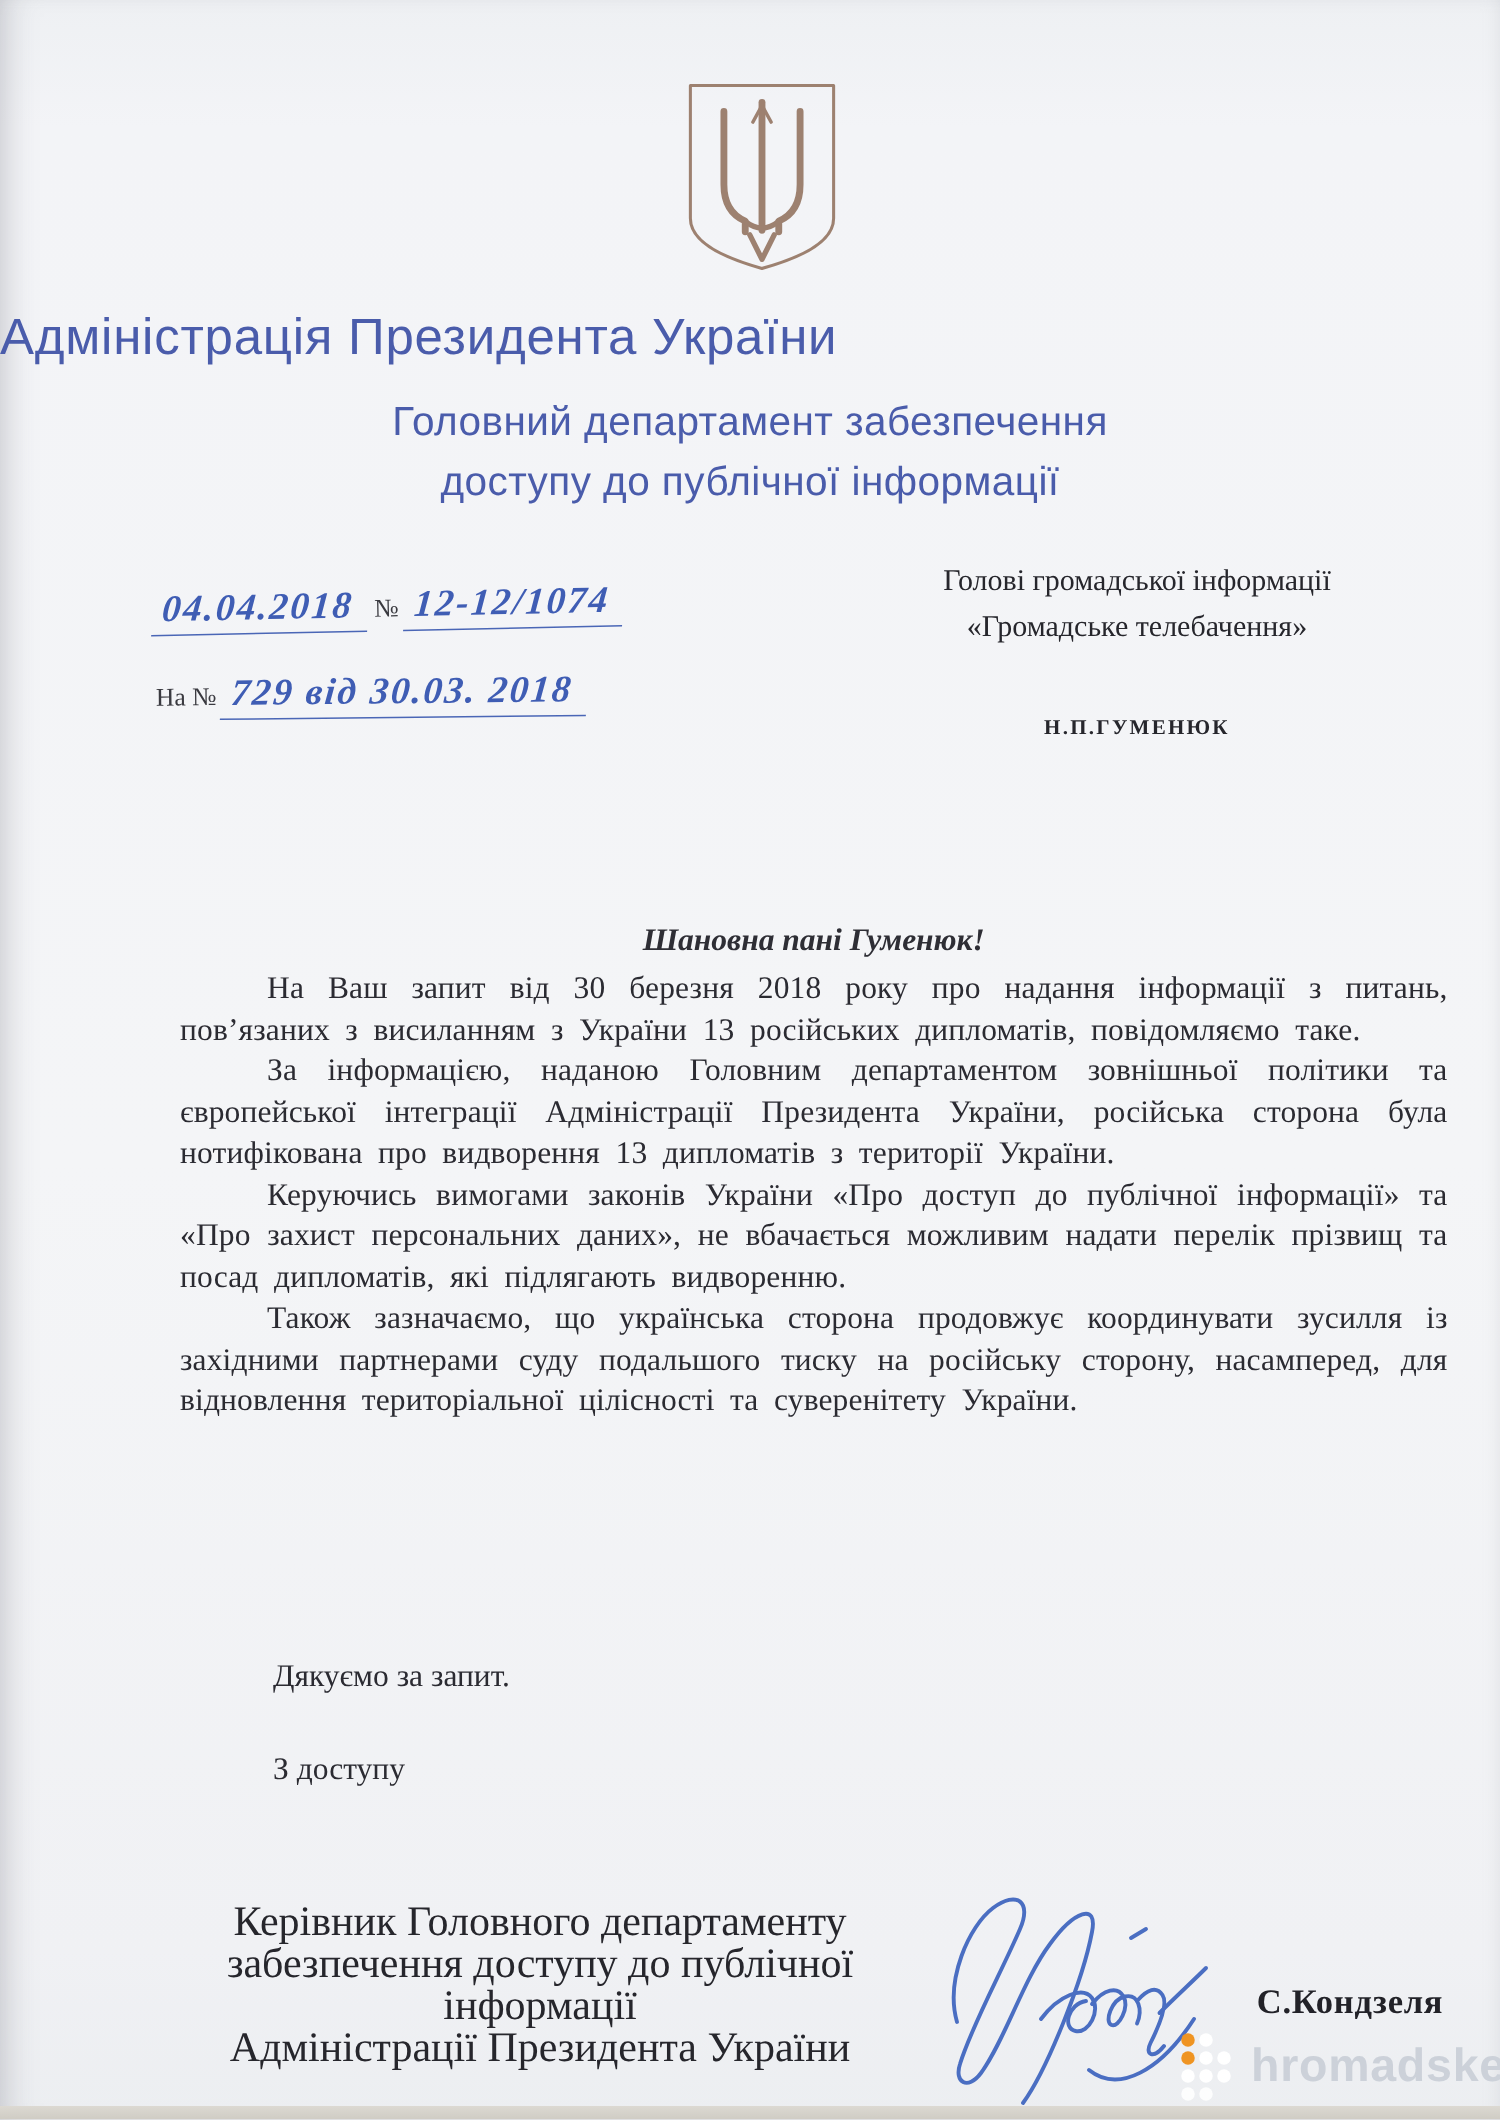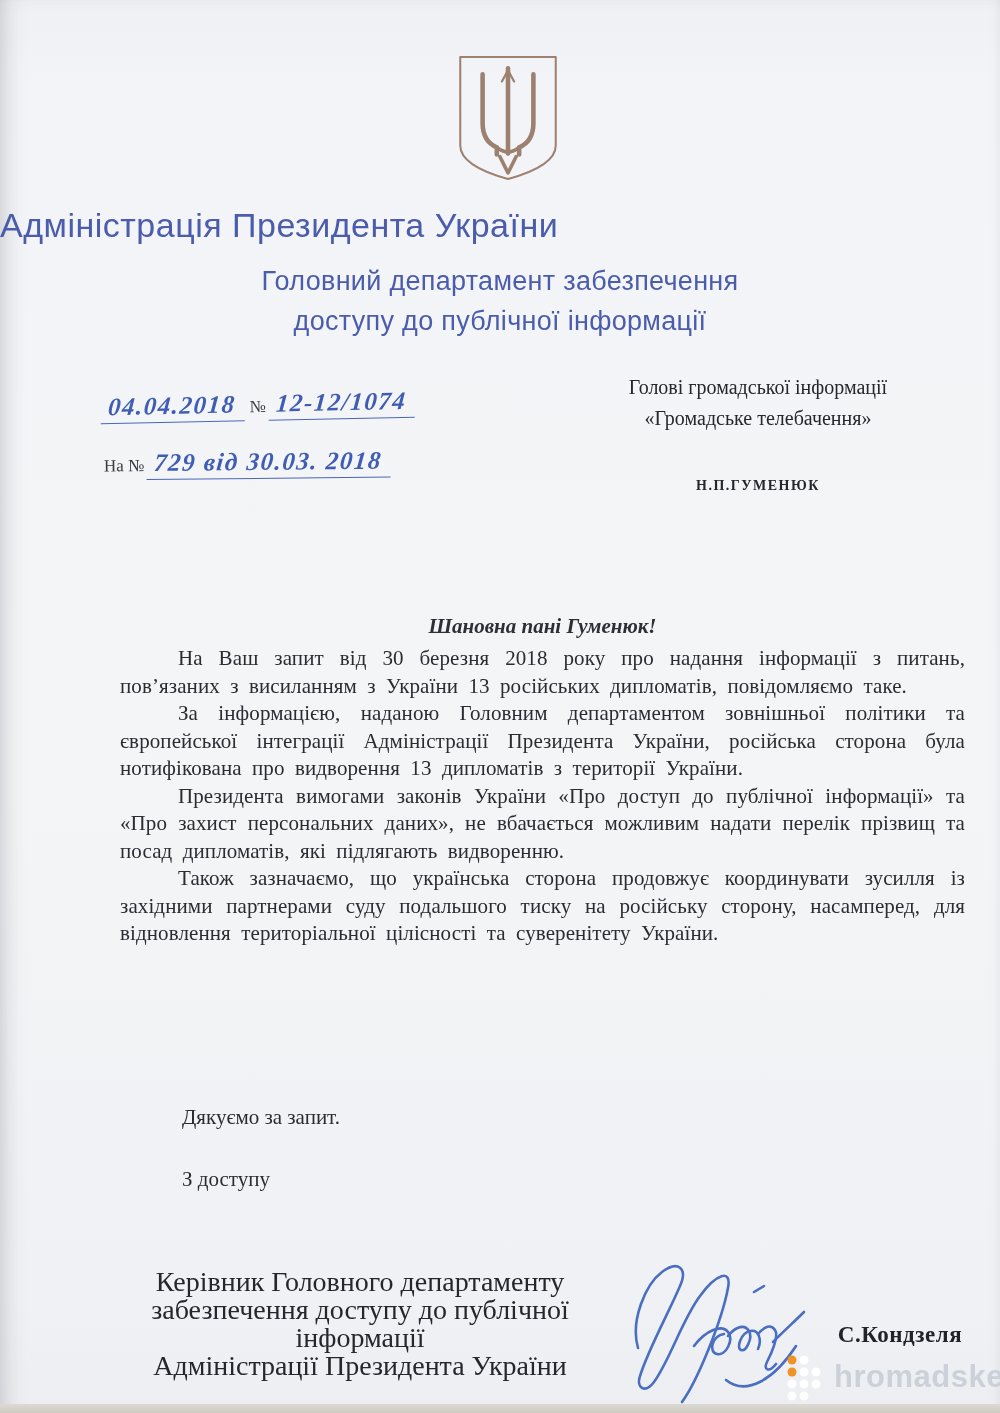--- a/index.html
+++ b/index.html
@@ -120,21 +120,21 @@
     <span>Голові громадської інформації</span><br>
     <span>«Громадське телебачення»</span>
     <span class="name">Н.П.ГУМЕНЮК</span>
   </div>
 
   <div class="salutation">Шановна пані Гуменюк!</div>
 
   <div class="body-text">
     <p>На Ваш запит від 30 березня 2018 року про надання інформації з  питань, пов’язаних з висиланням з України 13 російських дипломатів, повідомляємо таке.</p>
     <p>За інформацією, наданою Головним департаментом зовнішньої політики та європейської інтеграції Адміністрації Президента України, російська сторона була нотифікована про видворення 13 дипломатів з території України.</p>
-    <p>Президента вимогами законів України «Про доступ до публічної інформації» та «Про захист персональних даних», не вбачається можливим надати перелік прізвищ та посад дипломатів, які підлягають видворенню.</p>
+    <p>Керуючись вимогами законів України «Про доступ до публічної інформації» та «Про захист персональних даних», не вбачається можливим надати перелік прізвищ та посад дипломатів, які підлягають видворенню.</p>
     <p>Також зазначаємо, що українська сторона продовжує координувати зусилля із західними партнерами суду подальшого тиску на російську сторону, насамперед, для відновлення територіальної цілісності та суверенітету України.</p>
   </div>
 
   <div class="thanks">Дякуємо за запит.</div>
   <div class="closing">З доступу</div>
 
   <div class="signoff">
     <span>Керівник Головного департаменту</span><br>
     <span>забезпечення доступу до публічної інформації</span><br>
     <span>Адміністрації Президента України</span>

